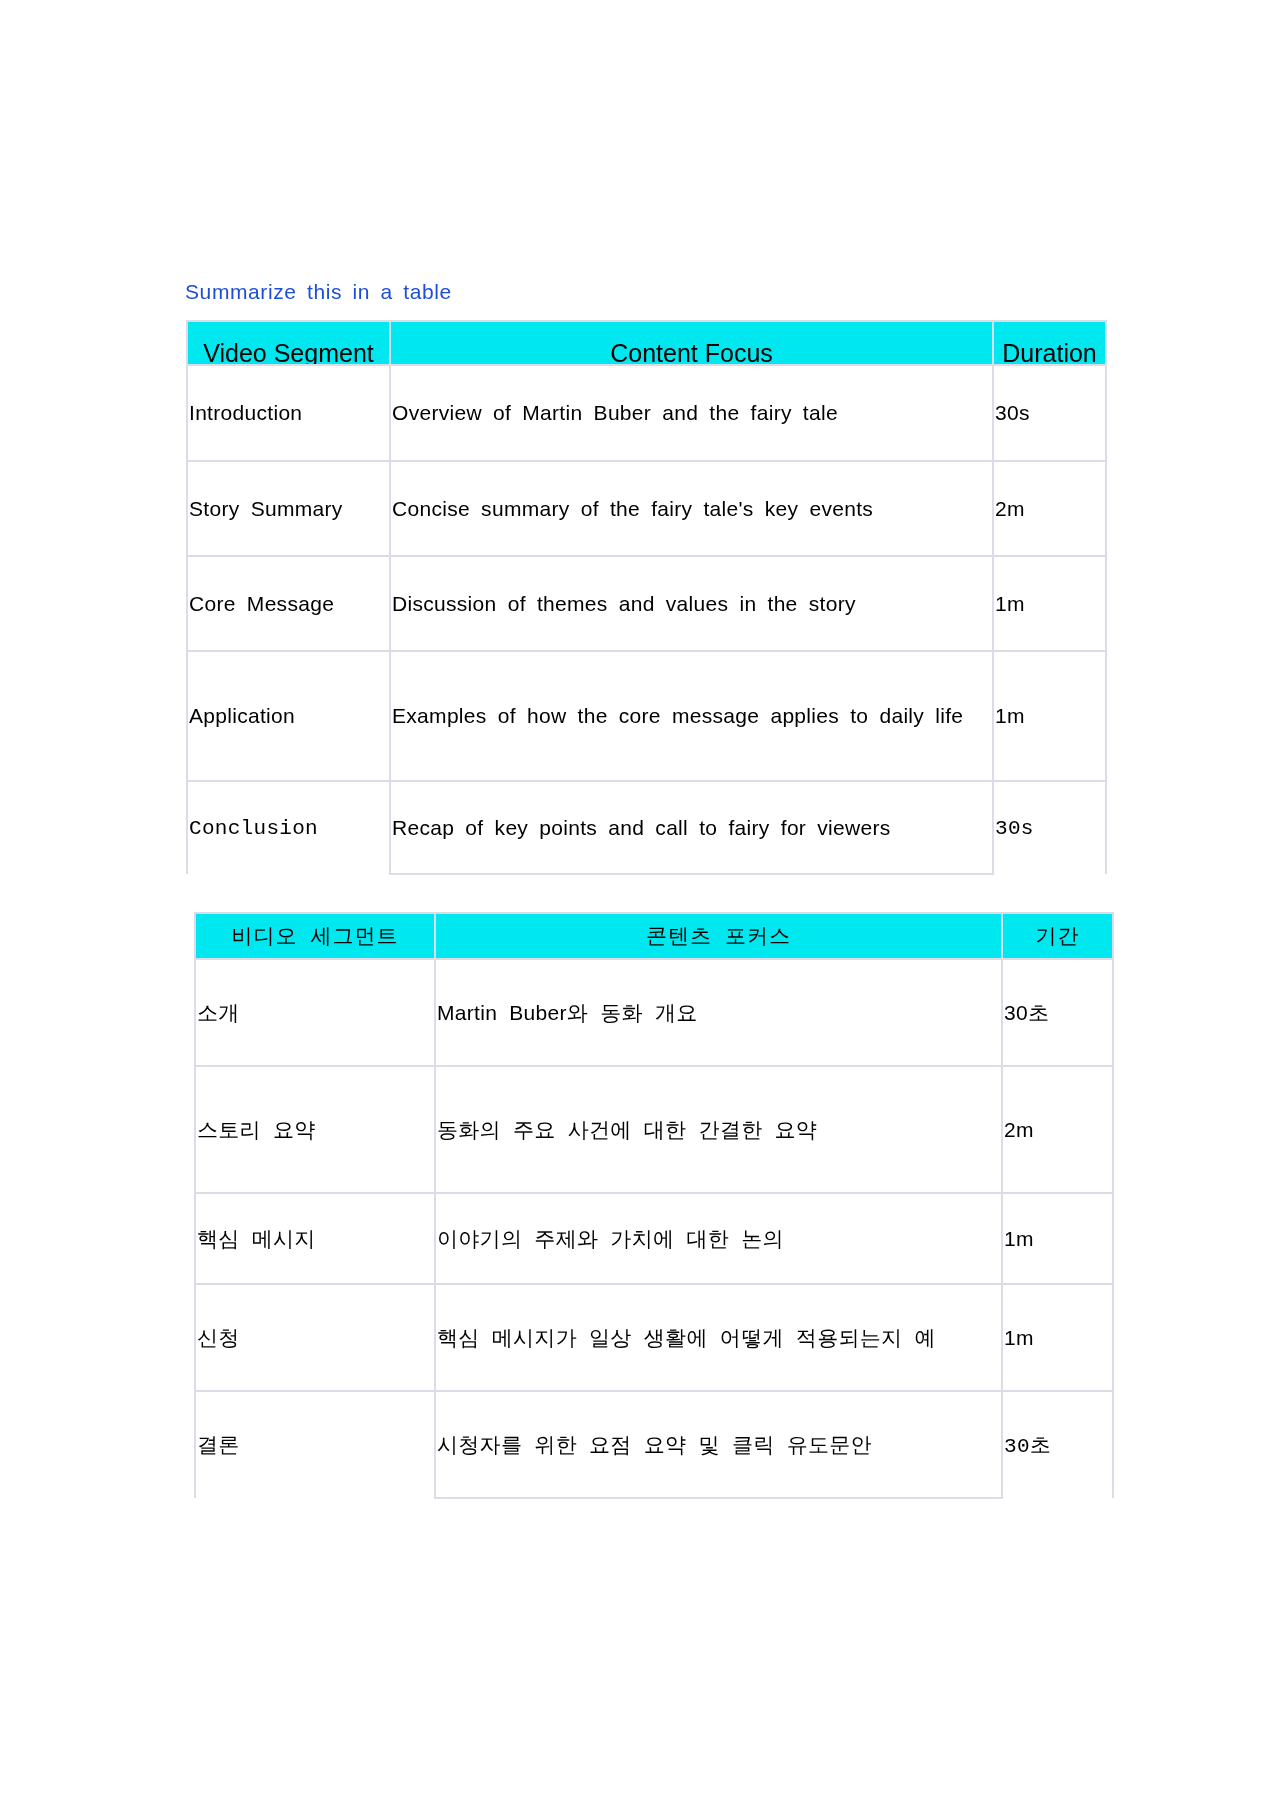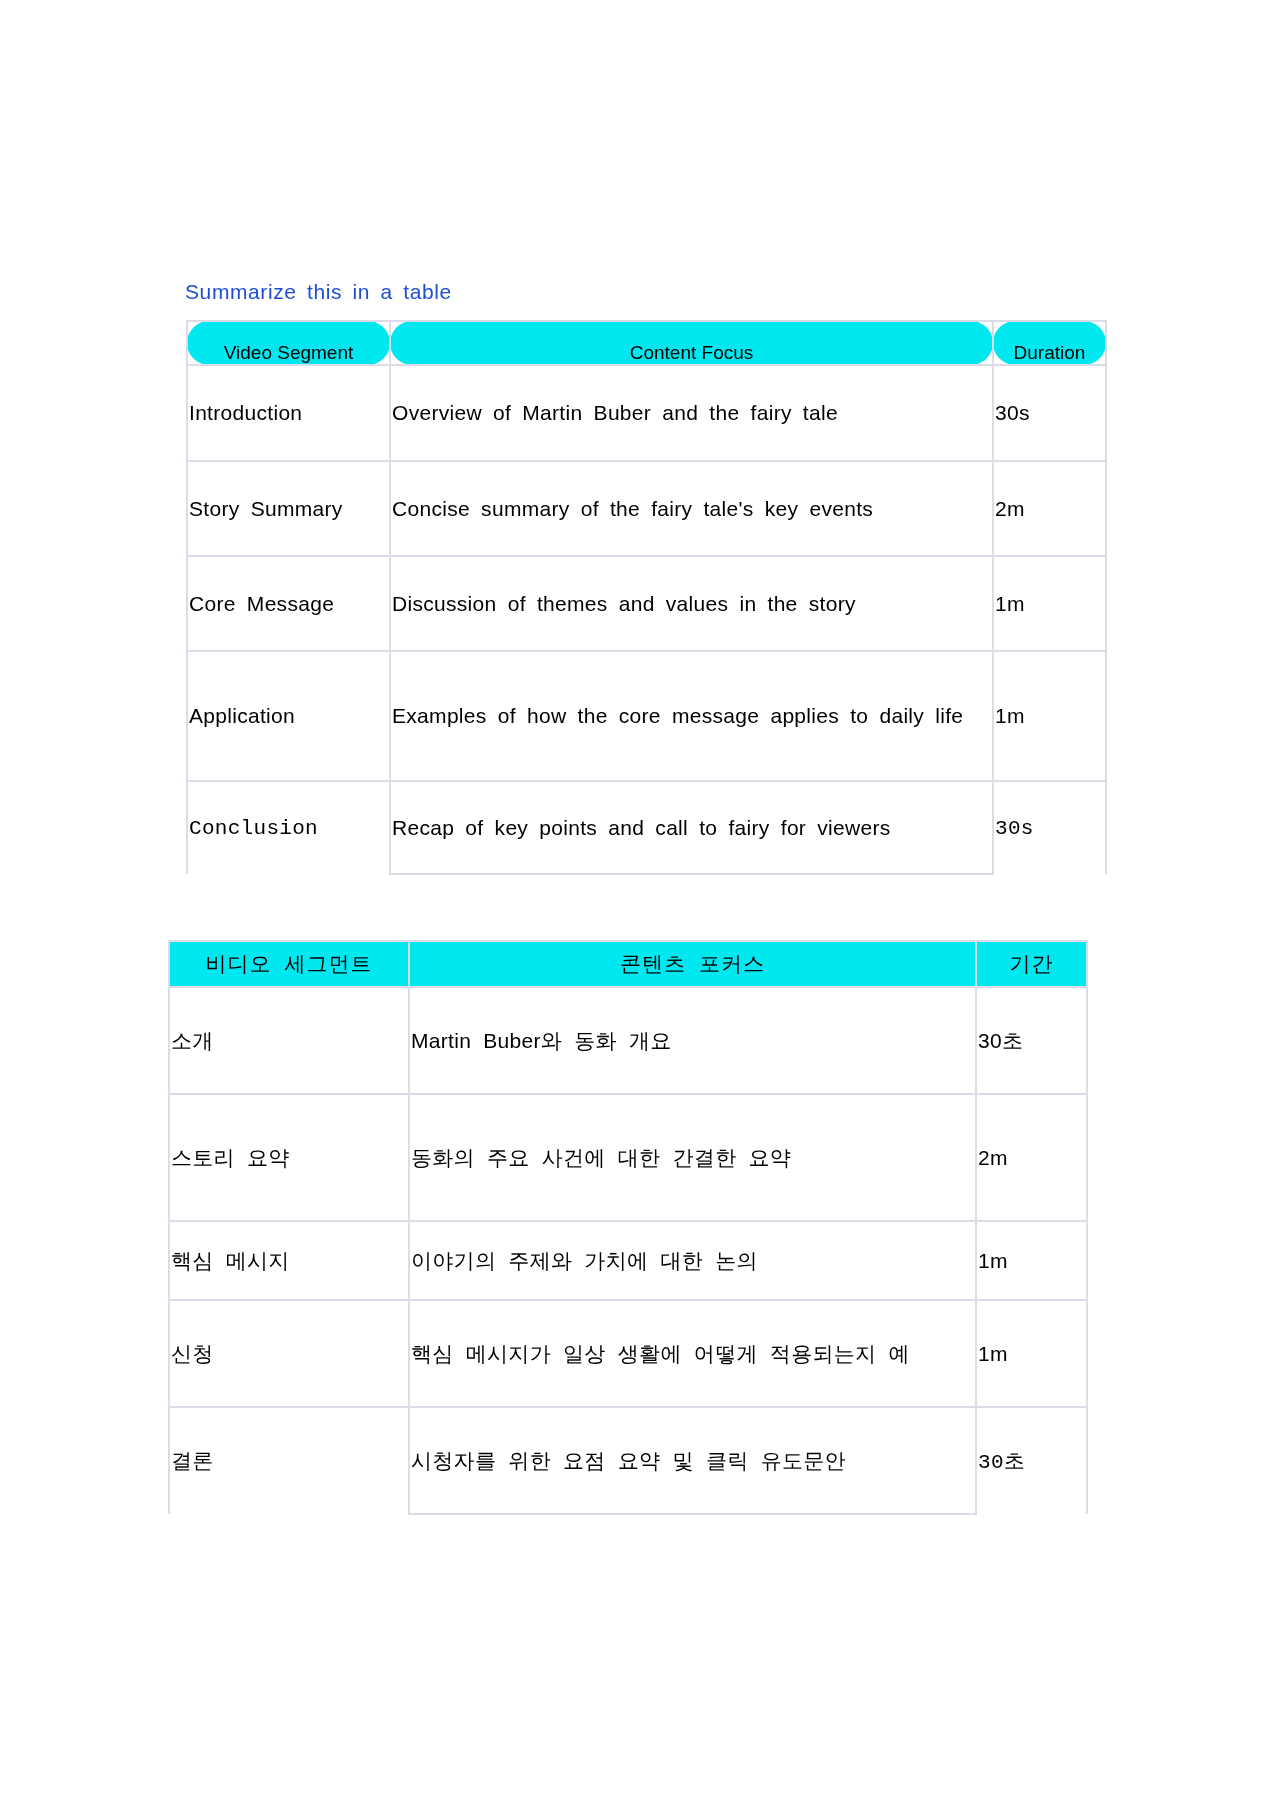--- a/index.html
+++ b/index.html
@@ -2,23 +2,23 @@
 <html><head>
   <meta charset="utf-8">
   <style>
     html, body { margin: 0; padding: 0; background: #ffffff; }
     body { width: 1280px; height: 1809px; position: relative; overflow: hidden; font-family: "Liberation Sans", "DejaVu Sans", sans-serif; color: #000; }
     .prompt { position: absolute; left: 185px; top: 280px; font-family: Liberation Sans, sans-serif; font-size: 21px; letter-spacing: 0.6px; word-spacing: 4px; color: #1d4ed8; }
     .tbl { position: absolute; border-collapse: collapse; table-layout: fixed; }
     .tbl td, .tbl th { border: 2px solid #dcdce8; padding: 0; font-weight: normal; font-size: 21px; white-space: nowrap; overflow: hidden; }
     .tbl th { background: #00e8ef; }
     .t1 { left: 186px; top: 320px; }
-    .t1 th { height: 42px; vertical-align: bottom; line-height: 22px; font-size: 19px; border-radius: 22px; }
+    .t1 th { height: 42px; vertical-align: bottom; line-height: 22px; font-size: 25px; }
     .t1 td { vertical-align: middle; padding-left: 1px; word-spacing: 5px; letter-spacing: 0.3px; border-radius: 14px; }
-    .t2 { left: 168px; top: 912px; margin-top: 28px; }
+    .t2 { left: 194px; top: 912px; }
     .t2 th { height: 44px; vertical-align: middle; font-size: 21px; word-spacing: 6px; letter-spacing: 1px; }
     .t2 td { vertical-align: middle; padding-left: 1px; word-spacing: 6px; letter-spacing: 0.3px; }
     .c { text-align: center; }
     .tbl td.last-side { border-bottom: none; font-family: Liberation Mono, monospace; }
   </style>
 </head>
 <body>
 
 <div class="prompt">Summarize this in a table</div>
 
@@ -81,21 +81,21 @@
     <tr style="height:107px">
       <td>소개</td>
       <td>Martin Buber와 동화 개요</td>
       <td>30초</td>
     </tr>
     <tr style="height:127px">
       <td>스토리 요약</td>
       <td>동화의 주요 사건에 대한 간결한 요약</td>
       <td>2m</td>
     </tr>
-    <tr style="height:79px">
+    <tr style="height:91px">
       <td>핵심 메시지</td>
       <td>이야기의 주제와 가치에 대한 논의</td>
       <td>1m</td>
     </tr>
     <tr style="height:107px">
       <td>신청</td>
       <td>핵심 메시지가 일상 생활에 어떻게 적용되는지 예</td>
       <td>1m</td>
     </tr>
     <tr style="height:107px">

